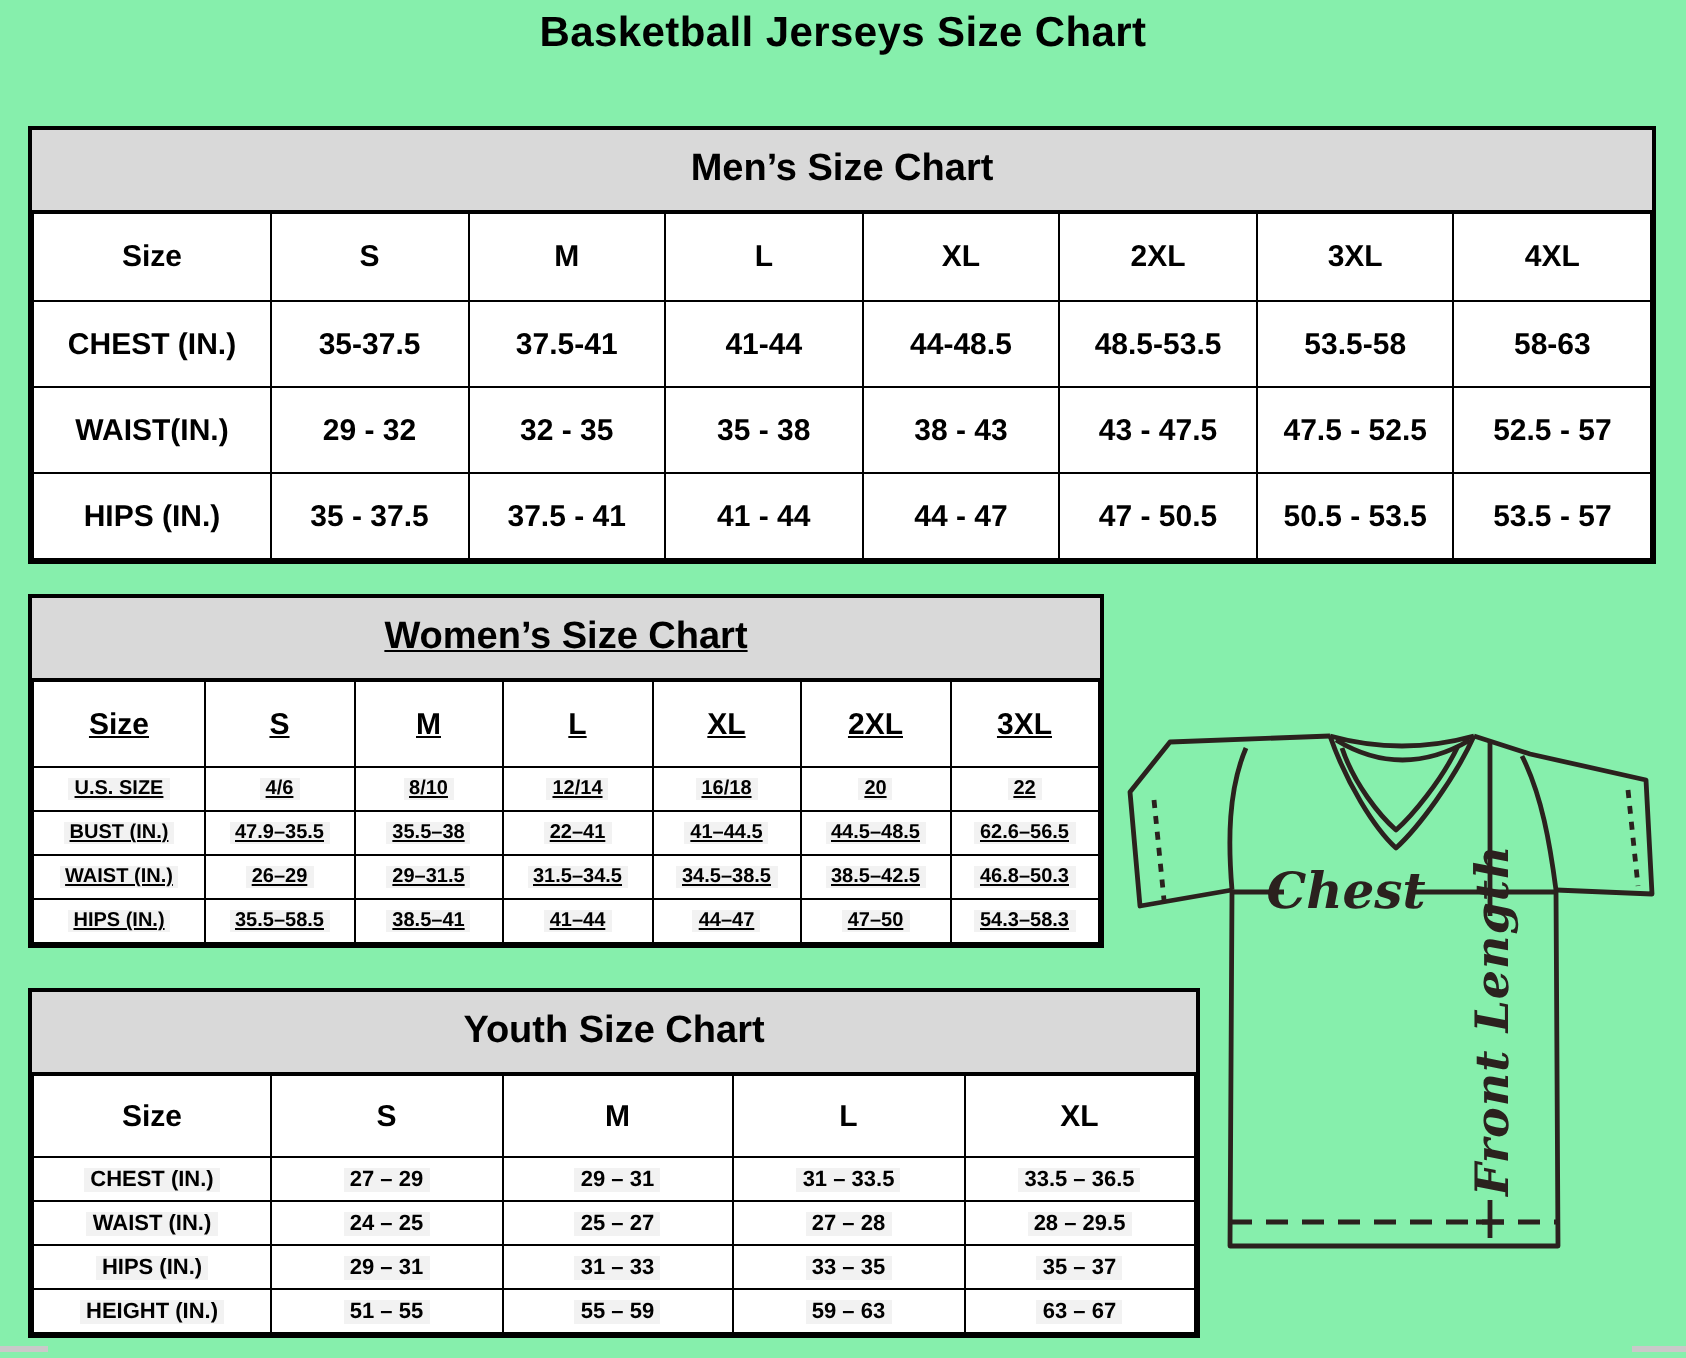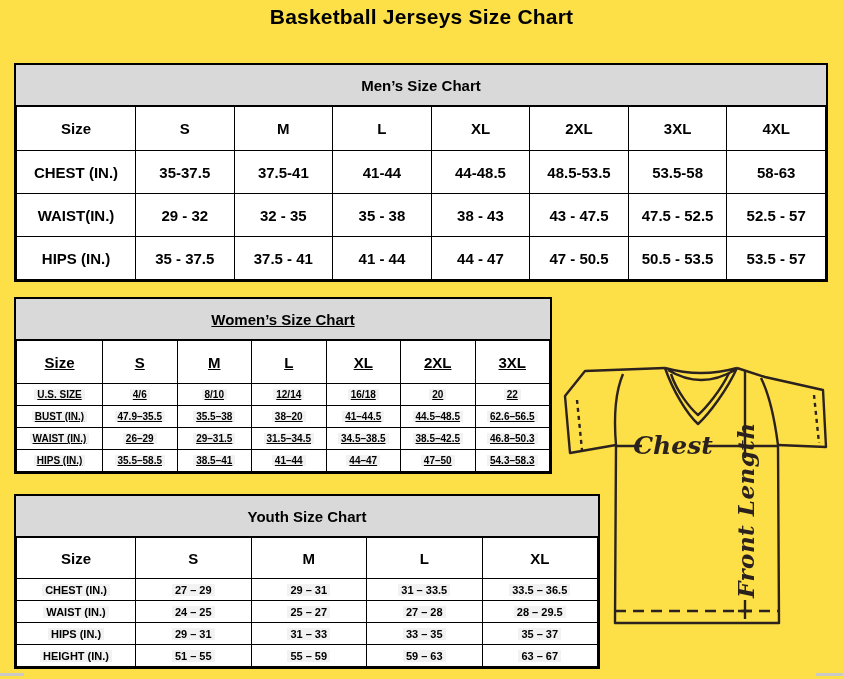--- a/index.html
+++ b/index.html
@@ -1,34 +1,34 @@
 <!DOCTYPE html>
 <html style="--header-bg: #d9d9d9; --highlight: #f2f2f2; --border: #000000; --stroke: #2b211e; --scrollbar: #c9c9c9;"><head>
 <meta charset="utf-8">
 <style>
   html,body { margin:0; padding:0; background:#ffffff; }
   .canvas {
     position:relative; width:843px; height:679px; overflow:hidden;
     font-family:"Liberation Sans","DejaVu Sans",sans-serif; color:#000;
-    background:#fde047;
+    background:#86efac;
   }
   .page-title {
     position:absolute; left:0; top:5px; width:843px; margin:0;
     text-align:center; font-size:21px; font-weight:bold; letter-spacing:0.2px;
   }
   .size-table {
     position:absolute; border:2px solid var(--border,#000); background:#fff; box-sizing:border-box;
   }
   .size-table.mens   { left:14px; top:63px;  width:814px; }
   .size-table.womens { left:14px; top:297px; width:538px;text-decoration:underline; }
   .size-table.youth  { left:14px; top:494px; width:586px; }
   .table-title {
     height:40px; display:flex; align-items:center; justify-content:center;
     background:var(--header-bg,#d9d9d9); border-bottom:1px solid var(--border,#000);
-    font-size:15px; font-weight:bold;
+    font-size:19px; font-weight:bold;
   }
   table { border-collapse:collapse; table-layout:fixed; width:100%; }
   th,td {
     border:1px solid var(--border,#000); text-align:center; vertical-align:middle;
     font-weight:bold; padding:0; overflow:hidden; white-space:nowrap;
   }
   .mens col.c0, .youth col.c0 { width:119px; }
   .womens col.c0 { width:86px; }
   .mens  .size-row { height:44px; font-size:15px; }
   .mens  .data-row { height:43px; font-size:15px; }
@@ -140,21 +140,21 @@
             <td><span class="hl">8/10</span></td>
             <td><span class="hl">12/14</span></td>
             <td><span class="hl">16/18</span></td>
             <td><span class="hl">20</span></td>
             <td><span class="hl">22</span></td>
           </tr>
           <tr class="data-row">
             <th><span class="hl">BUST (IN.)</span></th>
             <td><span class="hl">47.9–35.5</span></td>
             <td><span class="hl">35.5–38</span></td>
-            <td><span class="hl">38–20</span></td>
+            <td><span class="hl">22–41</span></td>
             <td><span class="hl">41–44.5</span></td>
             <td><span class="hl">44.5–48.5</span></td>
             <td><span class="hl">62.6–56.5</span></td>
           </tr>
           <tr class="data-row">
             <th><span class="hl">WAIST (IN.)</span></th>
             <td><span class="hl">26–29</span></td>
             <td><span class="hl">29–31.5</span></td>
             <td><span class="hl">31.5–34.5</span></td>
             <td><span class="hl">34.5–38.5</span></td>

